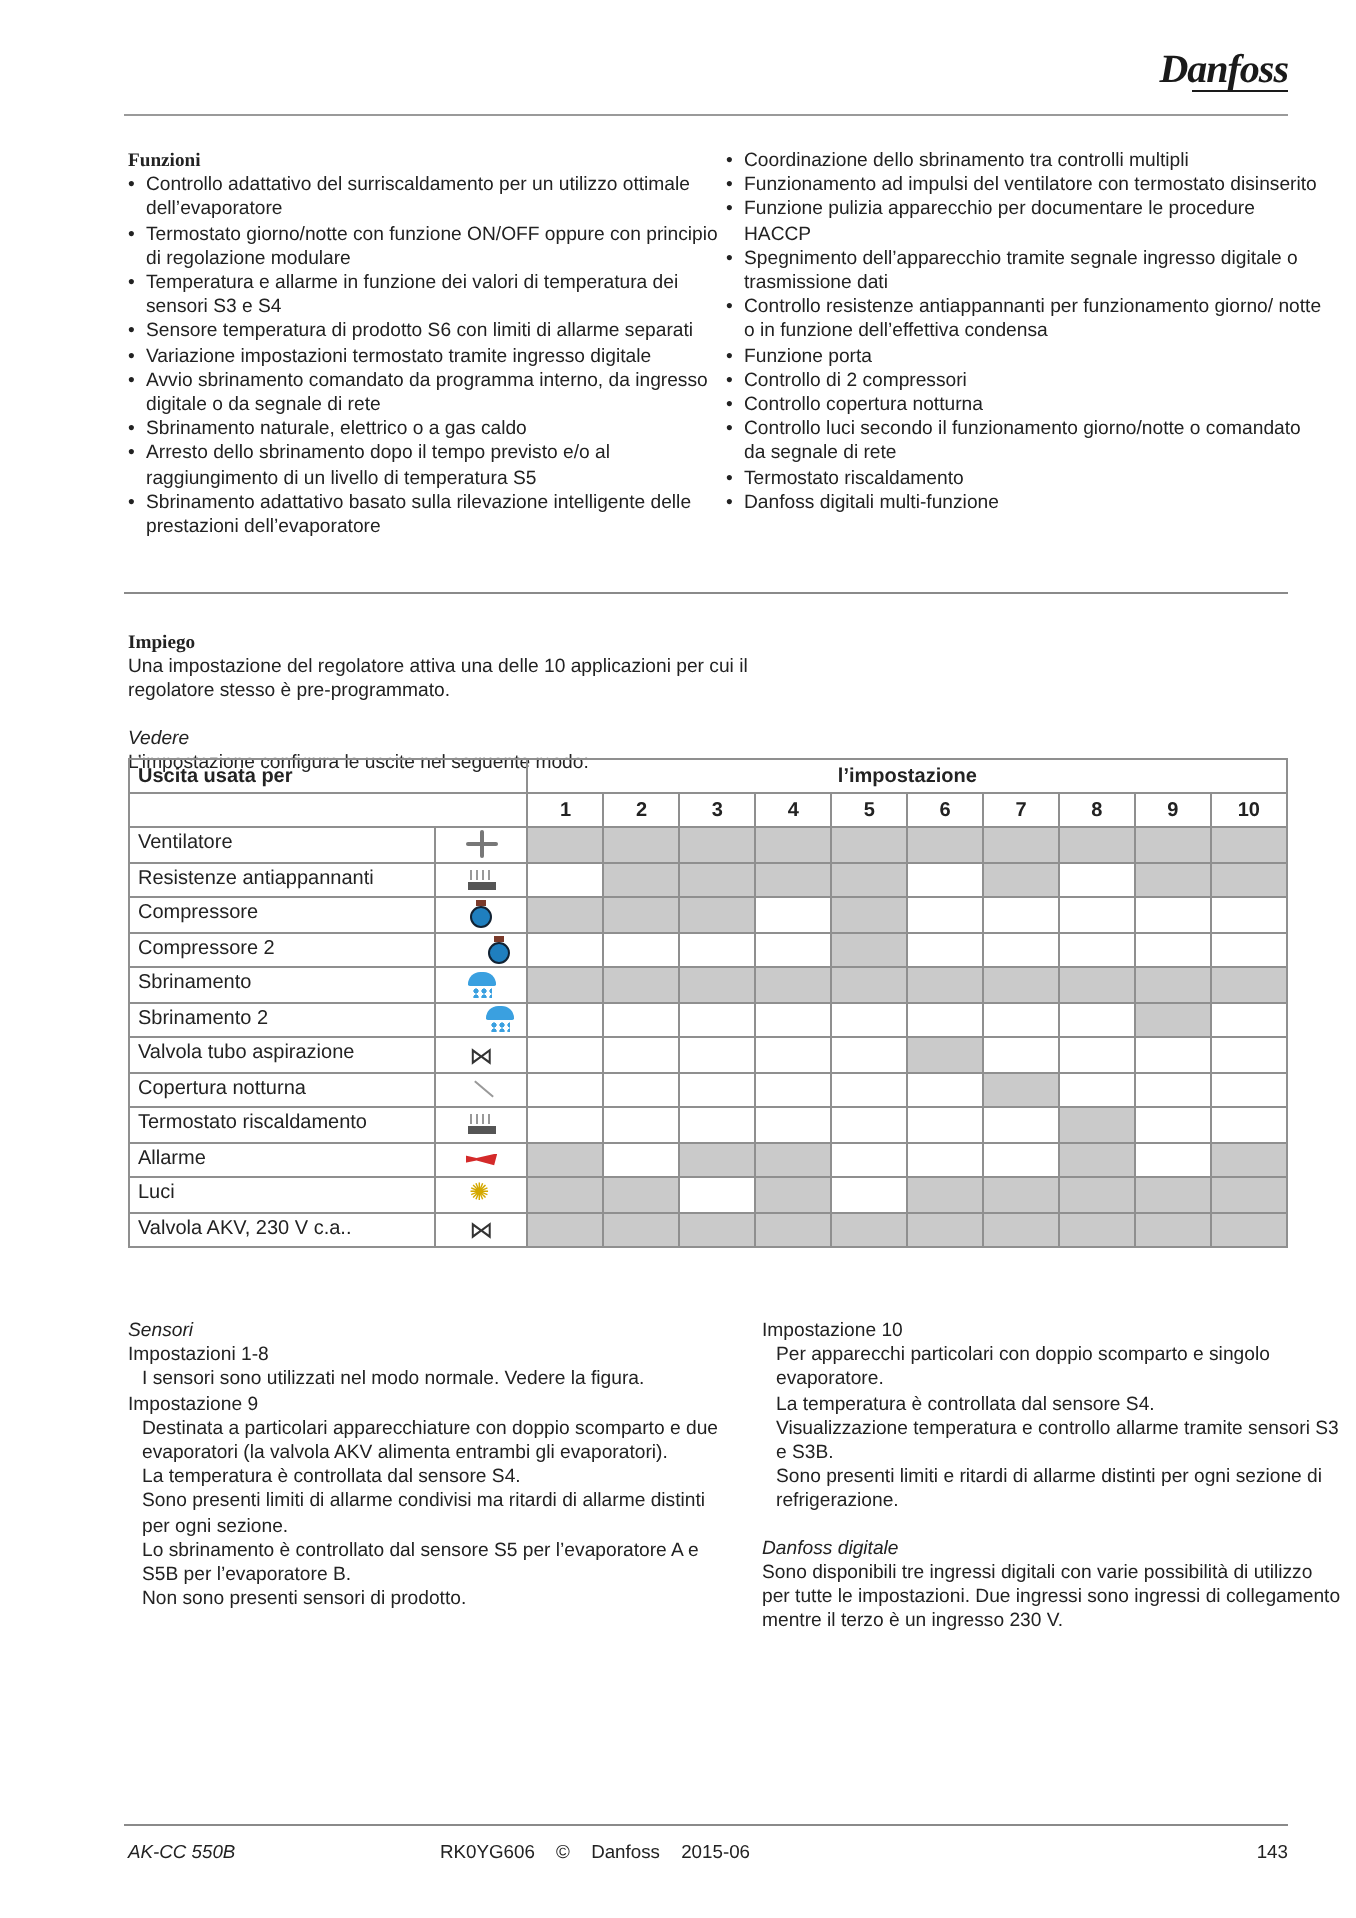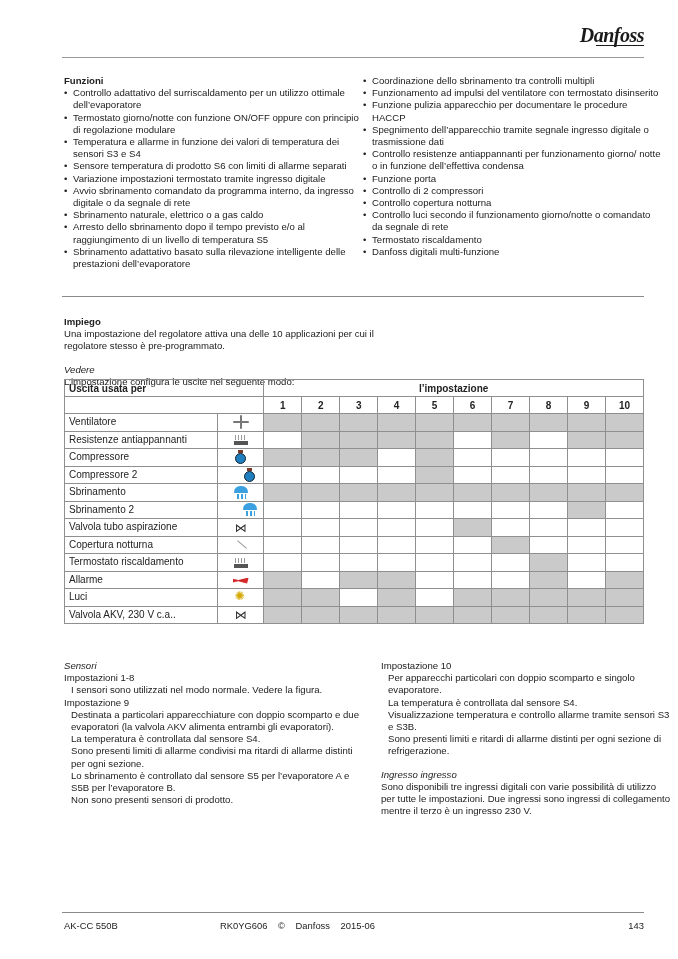--- a/index.html
+++ b/index.html
@@ -5,21 +5,21 @@
   html, body { margin: 0; padding: 0; background: #ffffff; }
   body { width: 678px; height: 959px; position: relative; overflow: hidden;
          font-family: "Liberation Sans", sans-serif; color: #222; font-size: 9.6px; }
   .logo { position: absolute; right: 34px; top: 24px; font-family: "Liberation Serif", serif;
           font-style: italic; font-weight: bold; font-size: 20px; color: #1a1a1a; letter-spacing: -0.5px; }
   .logo::after { content: ""; position: absolute; left: 16px; right: 0; bottom: 1px; height: 1.5px; background: #1a1a1a; }
   .hr-top { position: absolute; left: 62px; right: 34px; top: 57px; height: 1px; background: #9a9a9a; }
   .col { position: absolute; line-height: 12.2px; }
   .col-left { left: 64px; top: 75px; width: 300px; }
   .col-right { left: 363px; top: 75px; width: 300px; }
-  .section-title { font-weight: bold; }
+  .section-title { font-weight: bold; font-family: Liberation Serif, serif; }
   ul.bullets { list-style: none; margin: 0; padding: 0; }
   ul.bullets li { position: relative; padding-left: 9px; }
   ul.bullets li::before { content: "•"; position: absolute; left: 0; top: 0; }
   .hr-mid { position: absolute; left: 62px; right: 34px; top: 296px; height: 1px; background: #8a8a8a; }
   .impiego { position: absolute; left: 64px; top: 316px; width: 340px; line-height: 12.2px; }
   .italic { font-style: italic; }
   .gap { height: 11px; }
 
   table.matrix { position: absolute; left: 64px; top: 379px; width: 580px; border-collapse: collapse;
                  font-size: 10px; }
@@ -59,21 +59,21 @@
                      clip-path: polygon(0 20%, 35% 40%, 100% 0, 90% 100%, 35% 60%, 0 80%); }
   .i-light { width: 12px; height: 12px; }
   .i-light::before { content: "✺"; position: absolute; left: 0; top: -1px; font-size: 12px; line-height: 13px; color: #d4a800; }
   .off-right { margin-left: 18px; }
 
   .sensori { position: absolute; left: 64px; top: 660px; width: 300px; line-height: 12.2px; }
   .imp10 { position: absolute; left: 381px; top: 660px; width: 290px; line-height: 12.2px; }
   .indent { padding-left: 7px; }
   .hr-bot { position: absolute; left: 62px; right: 34px; top: 912px; height: 1px; background: #8a8a8a; }
   .footer { position: absolute; top: 920px; font-size: 9.4px; }
-  .f-left { left: 64px; }
+  .f-left { left: 64px; font-style: italic; }
   .f-mid { left: 220px; }
   .f-mid span { margin-right: 8px; }
   .f-right { right: 34px; }
 </style>
 </head>
 <body>
 
 <div class="logo">Danfoss</div>
 <div class="hr-top"></div>
 
@@ -327,21 +327,21 @@
 
 <div class="imp10">
   <div>Impostazione 10</div>
   <div id="imp10" class="indent">
       <div>Per apparecchi particolari con doppio scomparto e singolo evaporatore.</div>
       <div>La temperatura è controllata dal sensore S4.</div>
       <div>Visualizzazione temperatura e controllo allarme tramite sensori S3 e S3B.</div>
       <div>Sono presenti limiti e ritardi di allarme distinti per ogni sezione di refrigerazione.</div>
     </div>
   <div class="gap"></div>
-  <div class="italic">Ingresso ingresso</div>
+  <div class="italic">Danfoss digitale</div>
   <div>Sono disponibili tre ingressi digitali con varie possibilità di utilizzo per tutte le impostazioni. Due ingressi sono ingressi di collegamento mentre il terzo è un ingresso 230 V.</div>
 </div>
 
 <div class="hr-bot"></div>
 <div class="footer f-left">AK-CC 550B</div>
 <div class="footer f-mid">
   <span>RK0YG606</span>
   <span>©</span>
   <span>Danfoss</span>
   <span>2015-06</span>

